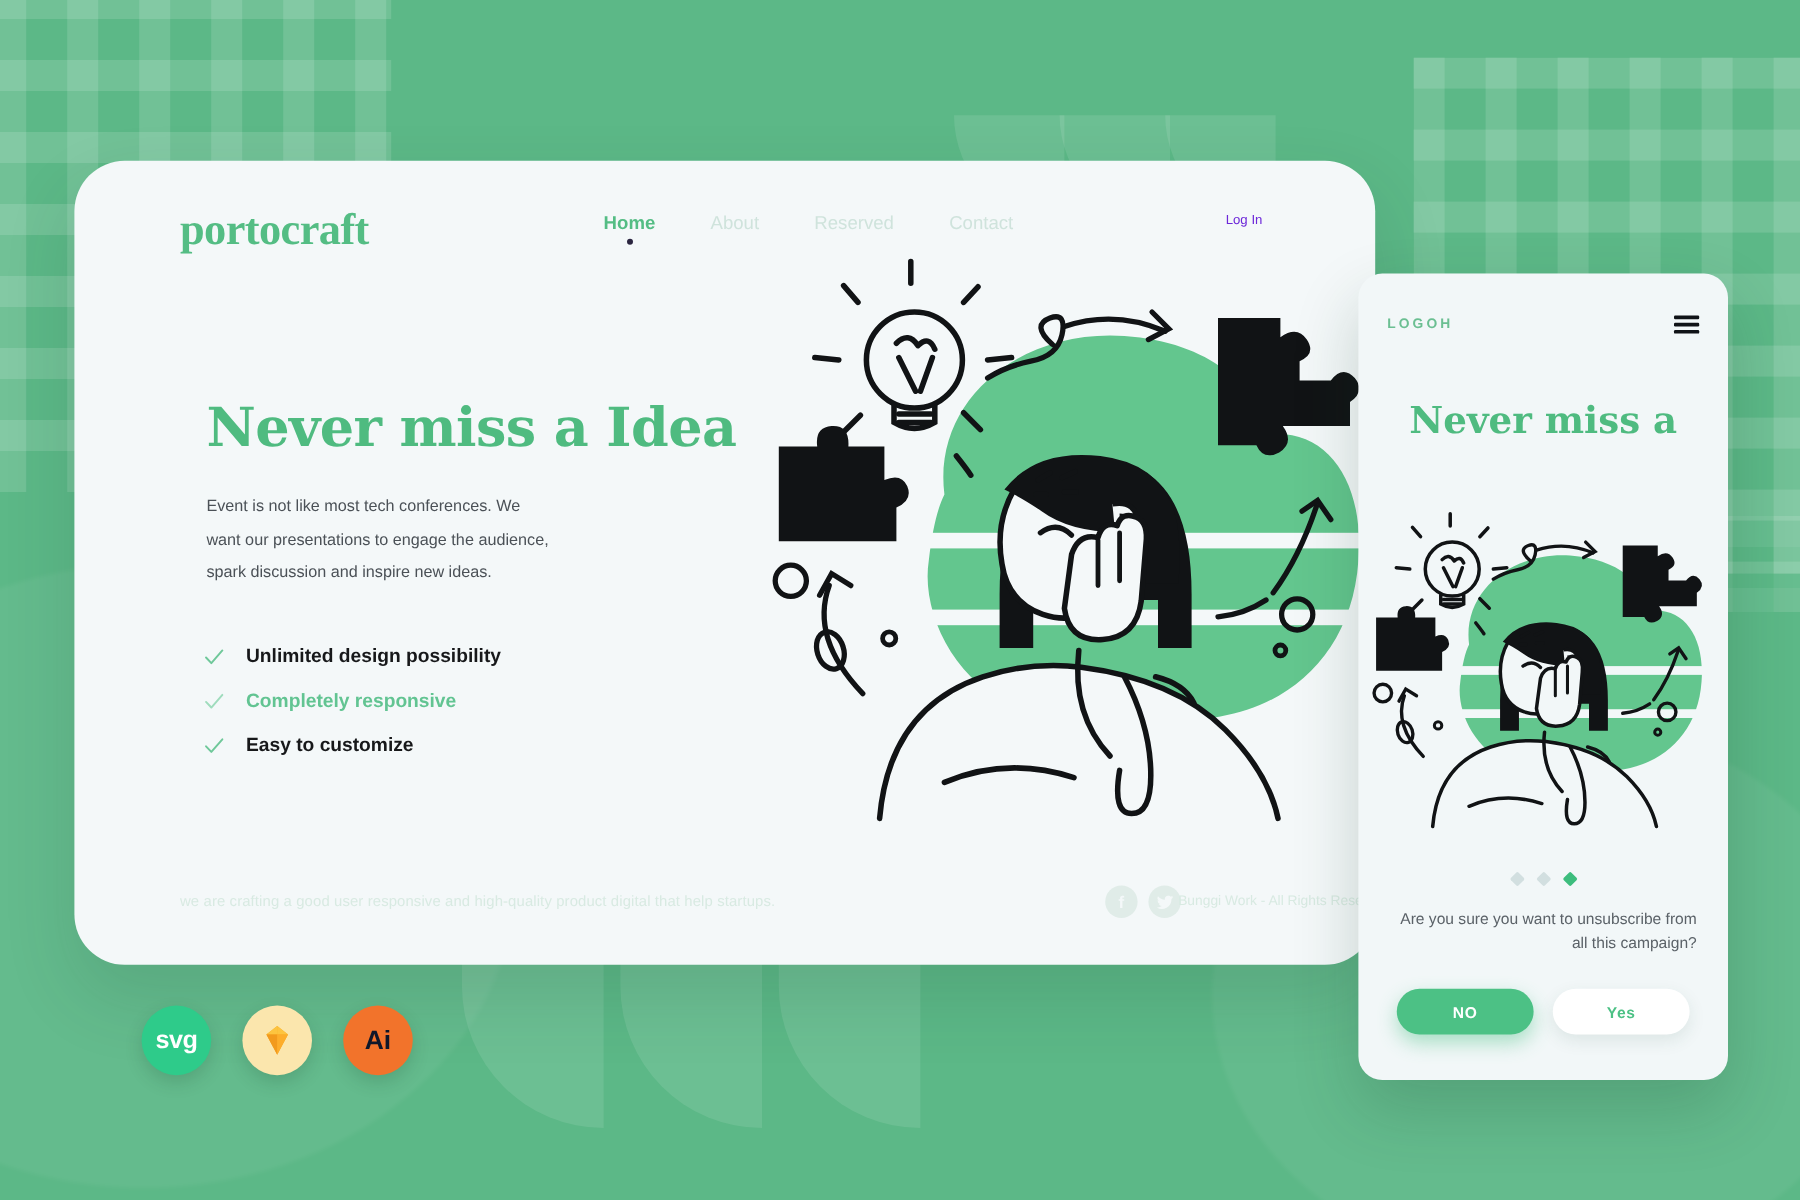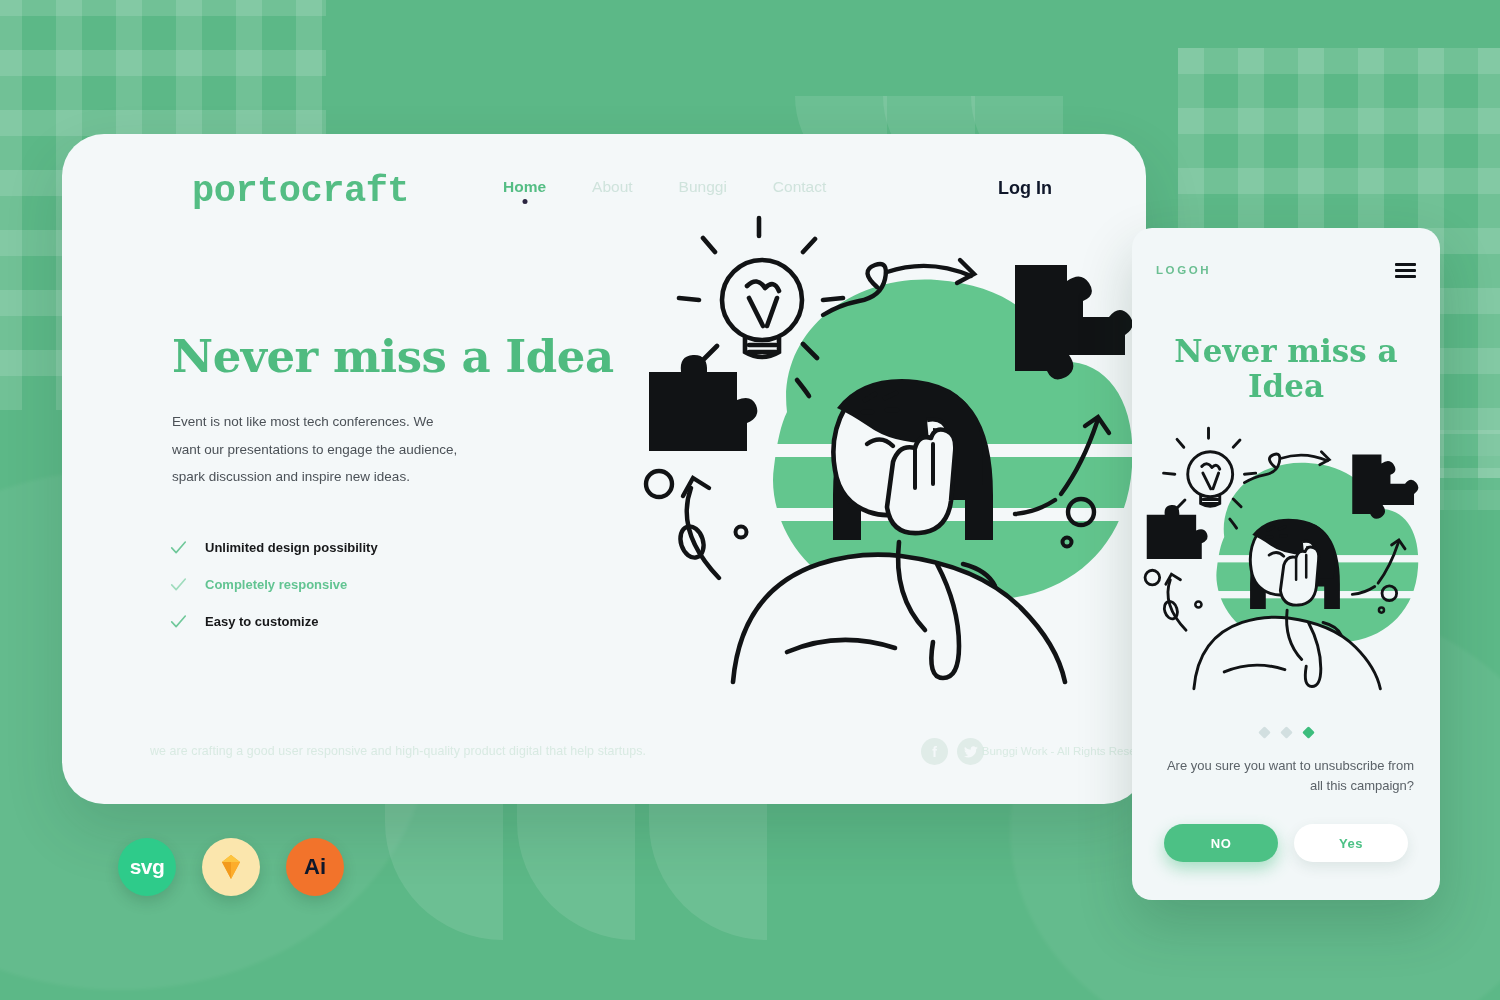--- a/index.html
+++ b/index.html
@@ -55,47 +55,46 @@
     box-shadow:0 26px 60px rgba(20,60,40,.14);
     overflow:hidden;
   }
 
   .nav {
     position:absolute; left:0; top:0; width:100%; height:118px;
     display:flex; align-items:center;
   }
   .brand {
     position:absolute; left:88px; top:36px;
-    font-family:Liberation Mono, monospace;
+    font-family:Liberation Serif, serif;
     font-weight:bold;
     font-size:37px;
     letter-spacing:-.5px;
     color:#54bd84;
-    margin-left:42px;
   }
   .nav-links {
     position:absolute; left:437px; top:44px;
     display:flex; gap:38px; align-items:center;
   }
   .nav-link {
     font-size:15.5px;
     color:#cfe3dc;
     position:relative;
     padding:0 4px;
     cursor:pointer;
   }
   .nav-link.active { color:#54bd84; font-weight:600; }
   .nav-dot {
     position:absolute; left:50%; transform:translateX(-50%);
     top:21px; width:5px; height:5px; border-radius:50%;
     background:#2b2540;
   }
   .login {
     position:absolute; right:94px; top:44px;
-    font-size:18px; font-weight:700; color:#0f172a;
+    font-size:11px; font-weight:400; color:#6d28d9;
     cursor:pointer;
   }
 
   .hero-title {
     position:absolute; left:110px; top:196px;
     font-family:"DejaVu Serif", serif;
     font-weight:bold;
     font-size:45px;
     letter-spacing:-.5px;
     color:#4fbb80;
@@ -110,21 +109,21 @@
 
   .checklist { position:absolute; left:108px; top:395px; }
   .check-row {
     display:flex; align-items:center; gap:18px;
     height:37px; margin-bottom:0;
   }
   .check-mark {
     width:17px; height:17px;
     flex:0 0 17px;
   }
-  .check-label { font-size:13px; font-weight:bold; color:#17181a; }
+  .check-label { font-size:16px; font-weight:bold; color:#17181a; }
   .check-label.green { color:#62c492; }
 
   
   .card-footer {
     position:absolute; left:0; bottom:0; width:100%; height:86px;
   }
   .foot-tag {
     position:absolute; left:88px; top:26px;
     font-size:12.4px; color:#d8eae2; letter-spacing:.1px;
   }
@@ -261,21 +260,21 @@
 
   <div class="nav">
     <div class="brand">portocraft</div>
 
     <div class="nav-links">
       <div class="nav-link active">
         <span>Home</span>
         <span class="nav-dot"></span>
       </div>
       <div class="nav-link">About</div>
-      <div class="nav-link">Bunggi</div>
+      <div class="nav-link">Reserved</div>
       <div class="nav-link">Contact</div>
     </div>
 
     <div class="login">Log In</div>
   </div>
 
   <h1 class="hero-title">Never miss a Idea</h1>
   <p class="hero-copy">Event is not like most tech conferences. We want our presentations to engage the audience, spark discussion and inspire new ideas.</p>
 
   <div class="checklist">
@@ -393,21 +392,20 @@
 <div class="phone">
   <div class="ph-logo">LOGOH</div>
   <div class="ph-burger">
     <span></span>
       <span></span>
       <span></span>
   </div>
 
   <div class="ph-title">
     <div>Never miss a</div>
-    <div>Idea</div>
   </div>
 
   <svg class="illus-phone" viewBox="0 0 520 510">
     <path d="M150 200 C140 120 215 62 300 68 C372 73 410 110 420 150 C470 145 500 190 495 255 C490 330 440 375 380 385 C330 394 270 398 220 382 C160 362 130 300 137 255 C140 230 144 212 150 200 Z" fill="#63c68e"></path>
     <rect x="120" y="232" width="390" height="13" fill="#f2f7f8"></rect>
     <rect x="120" y="296" width="390" height="13" fill="#f2f7f8"></rect>
     <g fill="none" stroke="#111315" stroke-width="5.2" stroke-linecap="round">
       <circle cx="125" cy="88" r="40"></circle>
       <path d="M108 126 L108 140 Q125 150 142 140 L142 126"></path>
       <path d="M112 133 L139 133 M112 140 L139 140"></path>

